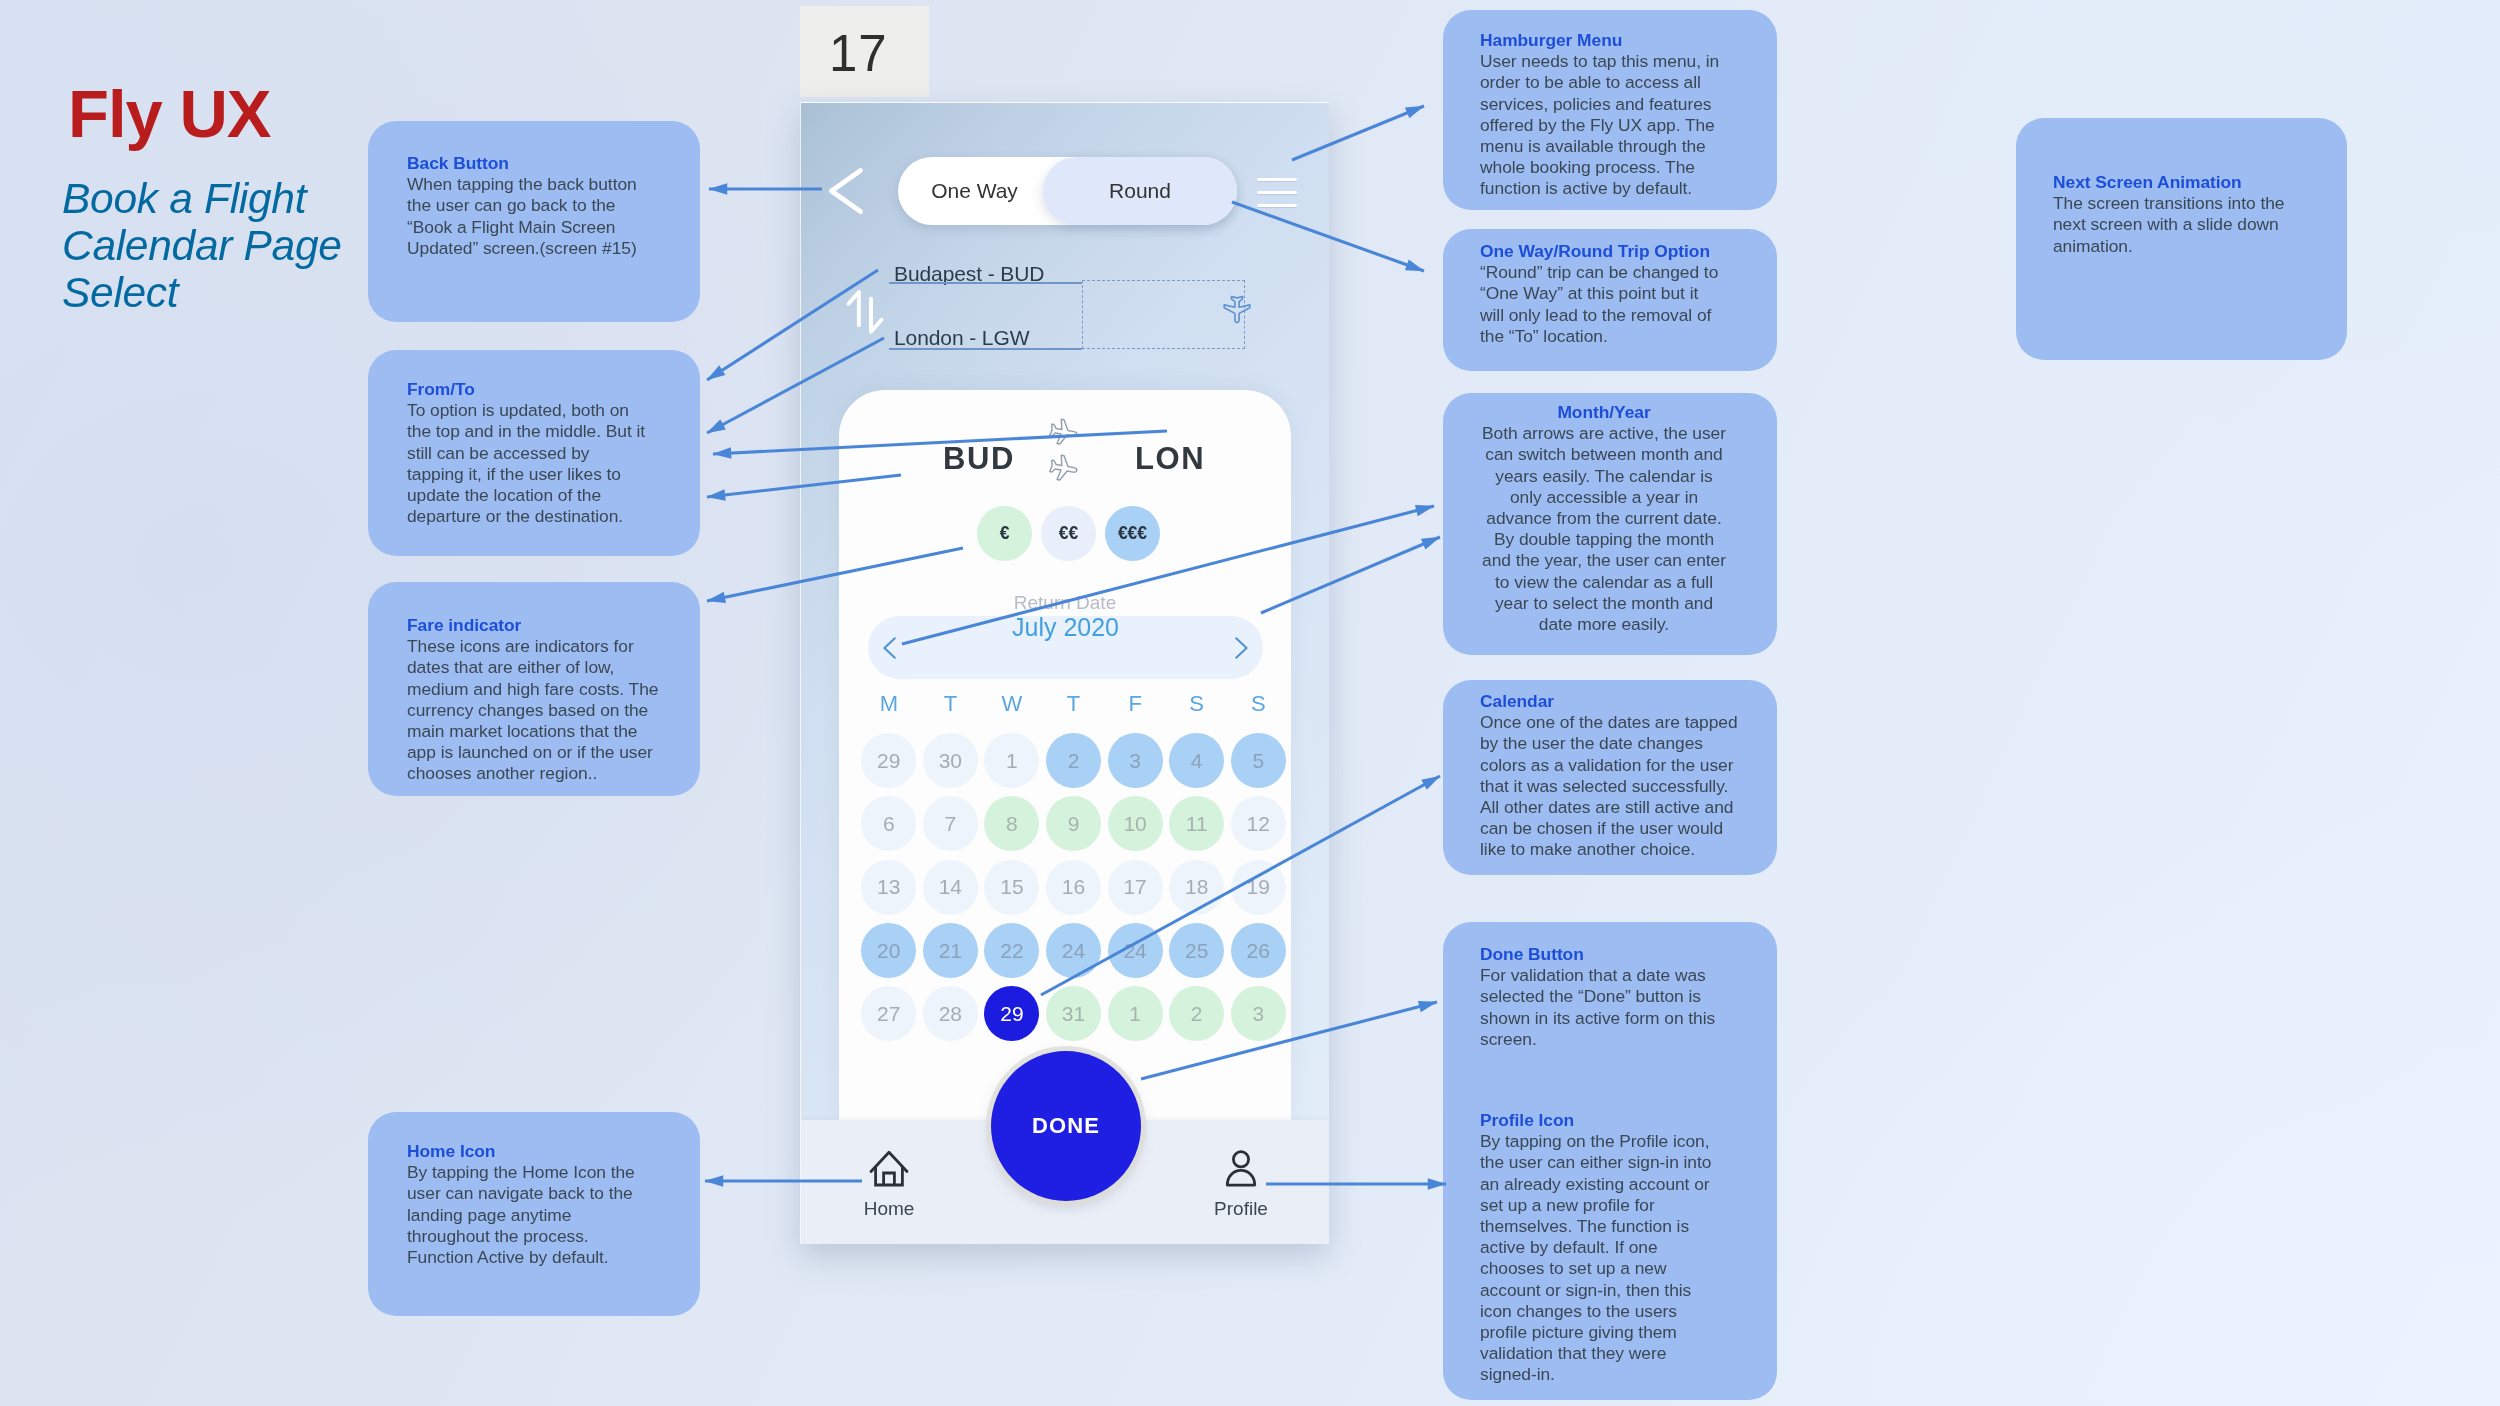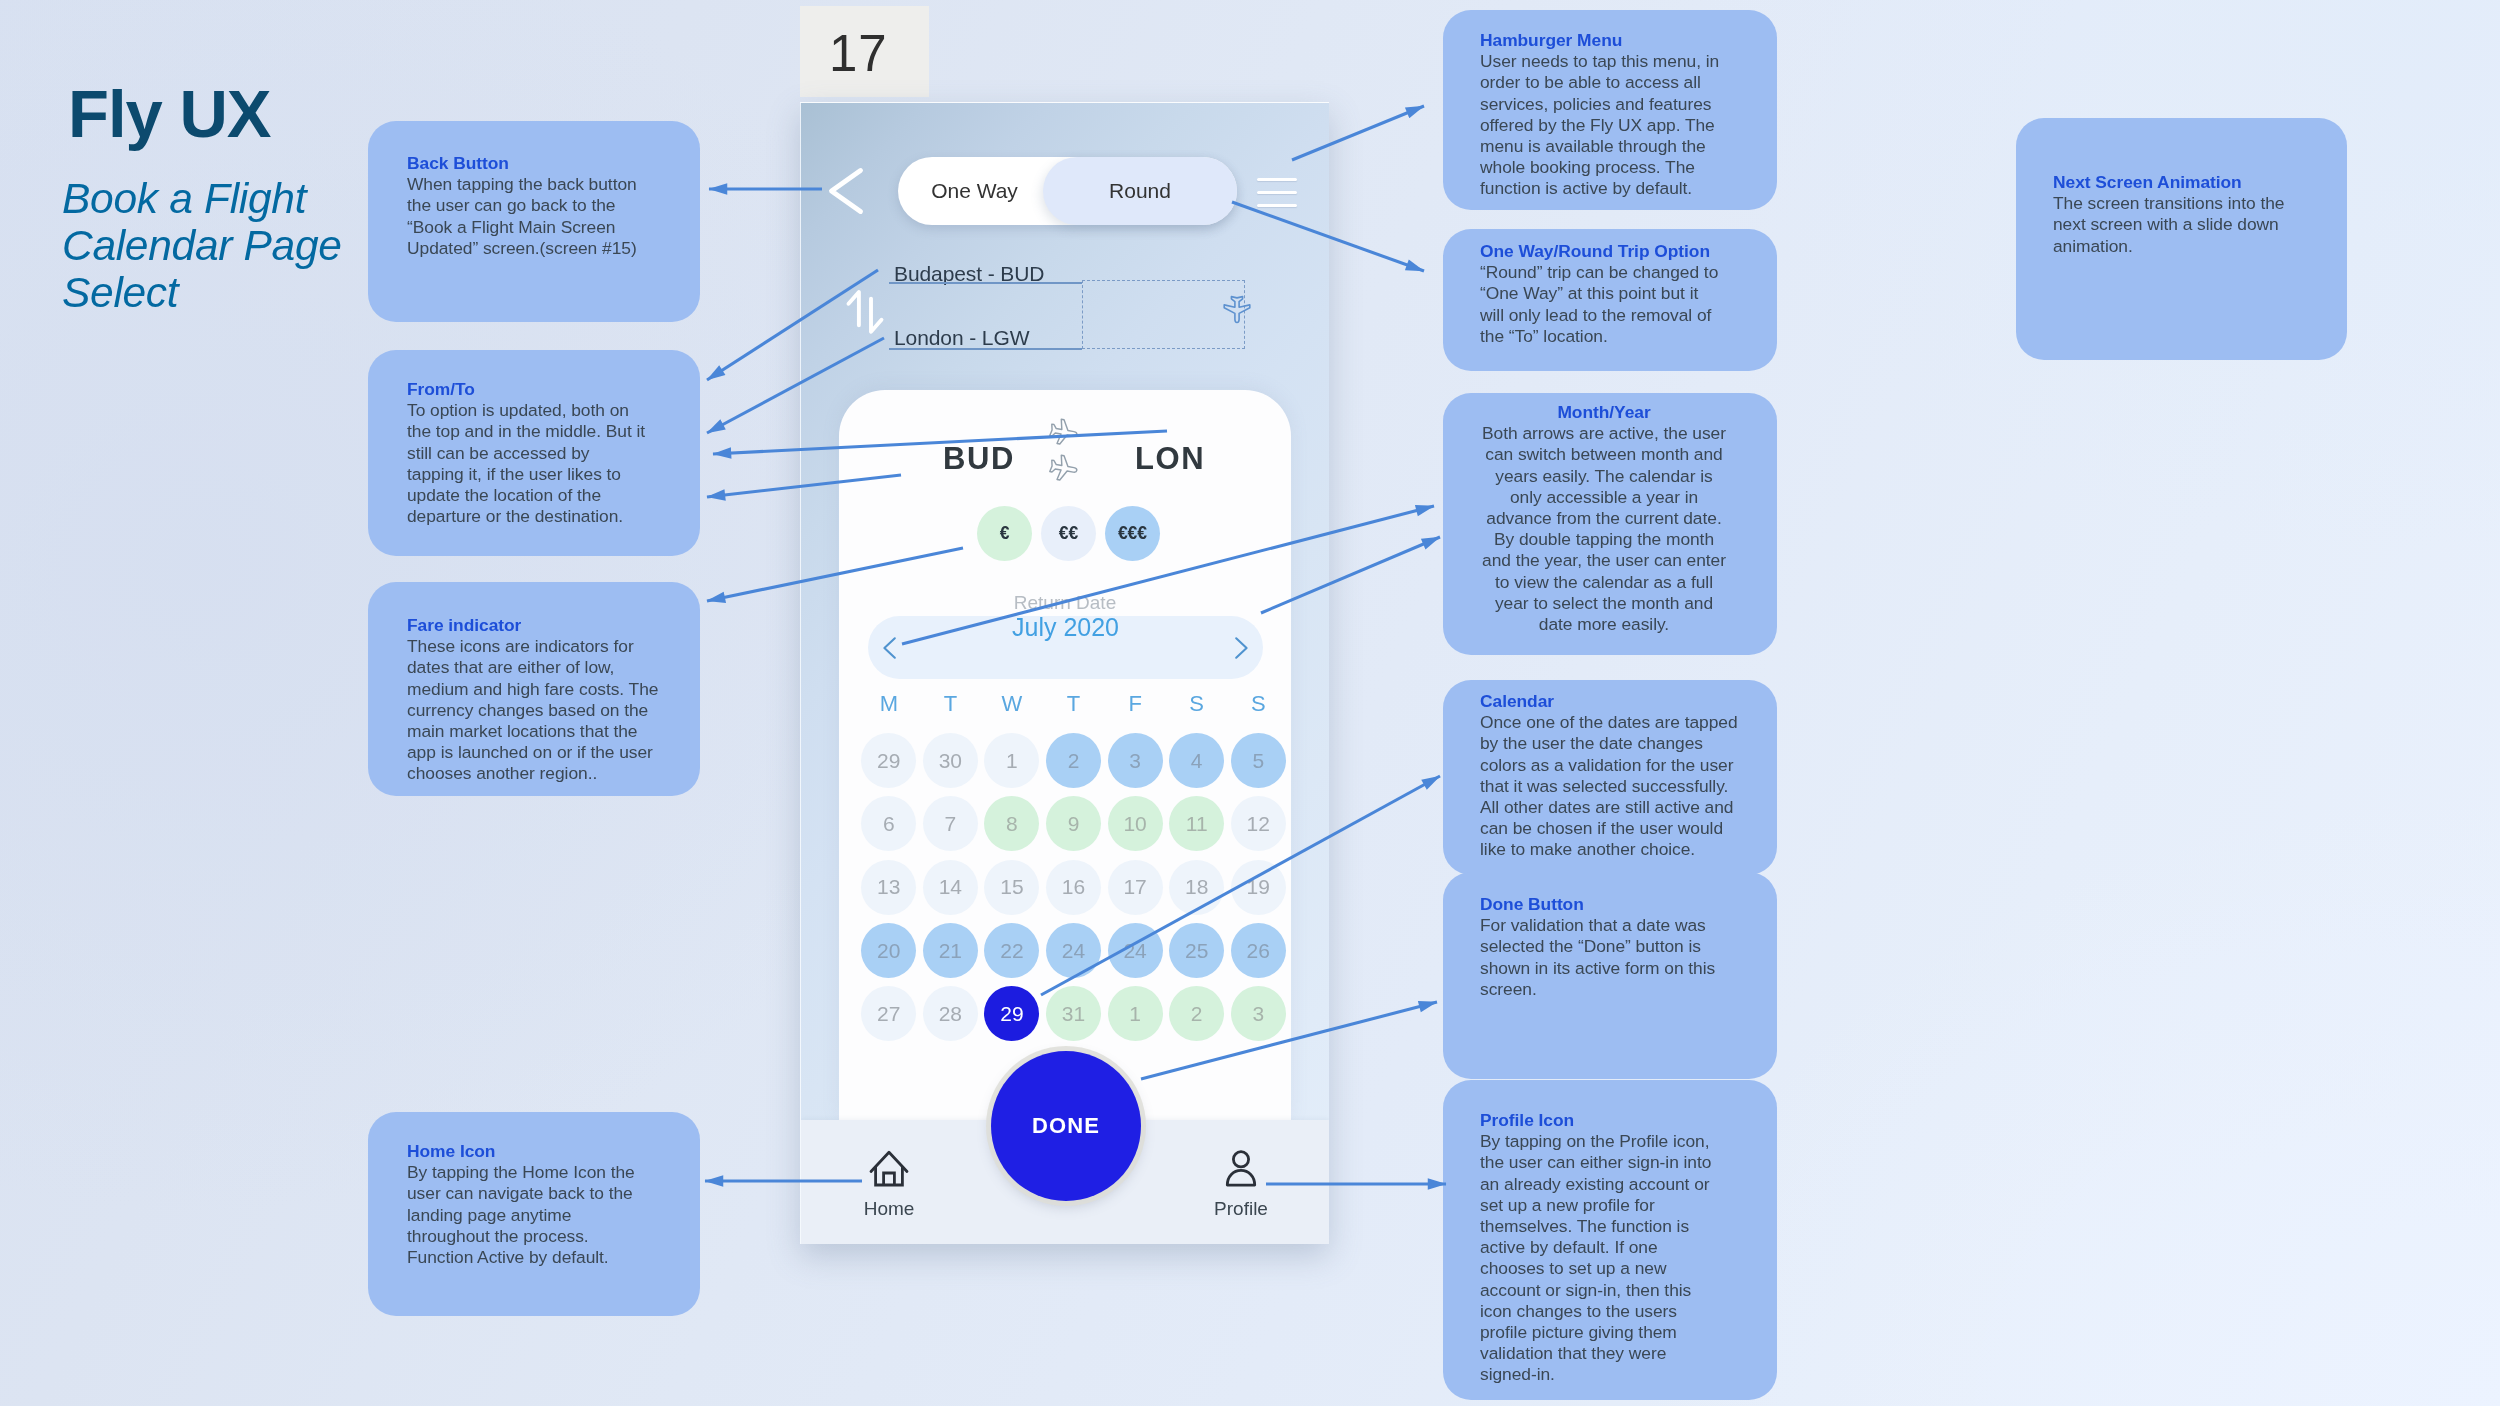--- a/index.html
+++ b/index.html
@@ -9,21 +9,21 @@
   .bg{position:absolute;inset:0;
       background:
         radial-gradient(1400px 1000px at 100% 100%, rgba(236,243,255,.95) 0%, rgba(236,243,255,0) 62%),
         radial-gradient(1300px 900px at 96% 2%, rgba(226,236,250,.85) 0%, rgba(226,236,250,0) 58%),
         radial-gradient(1200px 1000px at 8% 40%, rgba(214,223,240,.9) 0%, rgba(214,223,240,0) 65%),
         linear-gradient(115deg,#d8e1f1 0%,#dce4f2 22%,#e0e8f5 42%,#e3ebf8 60%,#e6eefa 78%,#eaf1fd 100%);
   }
 
   
   #title{position:absolute;left:62px;top:80px;}
-  #title .t1{font-weight:bold;font-size:67px;color:#0c4a6e;letter-spacing:-1px;line-height:1;margin-left:6px;}
+  #title .t1{font-weight:bold;font-size:67px;color:#b91c1c;letter-spacing:-1px;line-height:1;margin-left:6px;}
   #title .t2{font-style:italic;font-size:42.5px;color:#0369a1;line-height:47px;margin-top:28px;font-weight:400;letter-spacing:-0.3px;width:290px;}
 
   
   #pagenum{position:absolute;left:800px;top:6px;width:129px;height:91px;background:#eeeeec;
            display:flex;align-items:center;justify-content:flex-start;padding-left:29px;box-sizing:border-box;}
   #pagenum span{font-size:51px;color:#2f2f2f;font-weight:300;letter-spacing:1px;line-height:1;position:relative;top:2px;}
 
   
   .note{position:absolute;background:#9dbdf2;border-radius:28px;box-sizing:border-box;
         padding:0;overflow:hidden;}
@@ -164,21 +164,21 @@
   </div>
 </div>
 
 <div class="note" id="n-cal" style="left:1443px;top:680px;width:334px;height:195px;">
   <div class="inner" style="top:11px;left:37px;width:264px;">
     <div class="h">Calendar</div>
     <div class="b">Once one of the dates are tapped by the user the date changes colors as a validation for the user that it was selected successfully. All other dates are still active and can be chosen if the user would like to make another choice.</div>
   </div>
 </div>
 
-<div class="note" id="n-done" style="left:1443px;top:872px;width:334px;height:207px;">
+<div class="note" id="n-done" style="left:1443px;top:922px;width:334px;height:207px;">
   <div class="inner" style="top:22px;left:37px;width:238px;">
     <div class="h">Done Button</div>
     <div class="b">For validation that a date was selected the “Done” button is shown in its active form on this screen.</div>
   </div>
 </div>
 
 <div class="note" id="n-profile" style="left:1443px;top:1080px;width:334px;height:320px;">
   <div class="inner" style="top:30px;left:37px;width:240px;">
     <div class="h">Profile Icon</div>
     <div class="b">By tapping on the Profile icon, the user can either sign-in into an already existing account or set up a new profile for themselves. The function is active by default. If one chooses to set up a new account or sign-in, then this icon changes to the users profile picture giving them validation that they were signed-in.</div>

